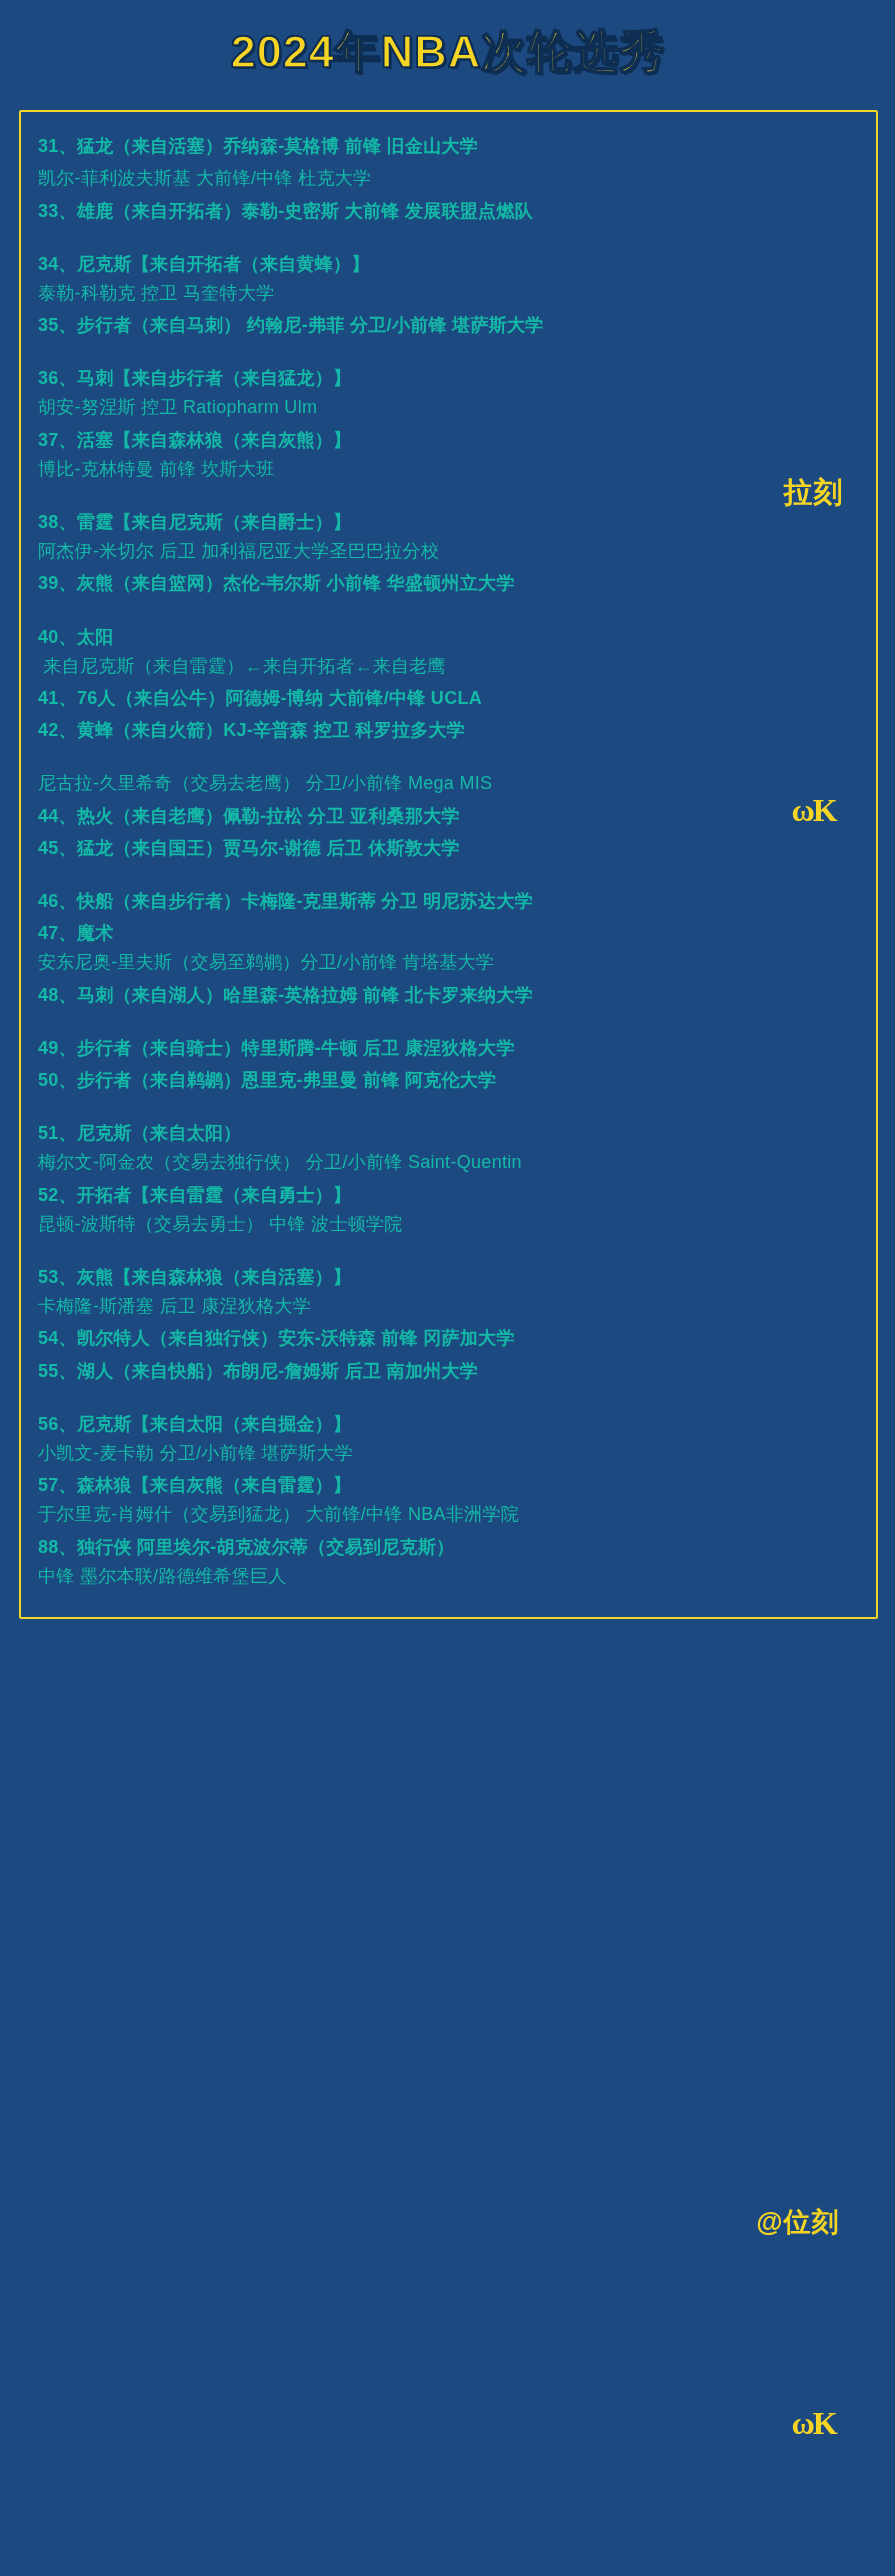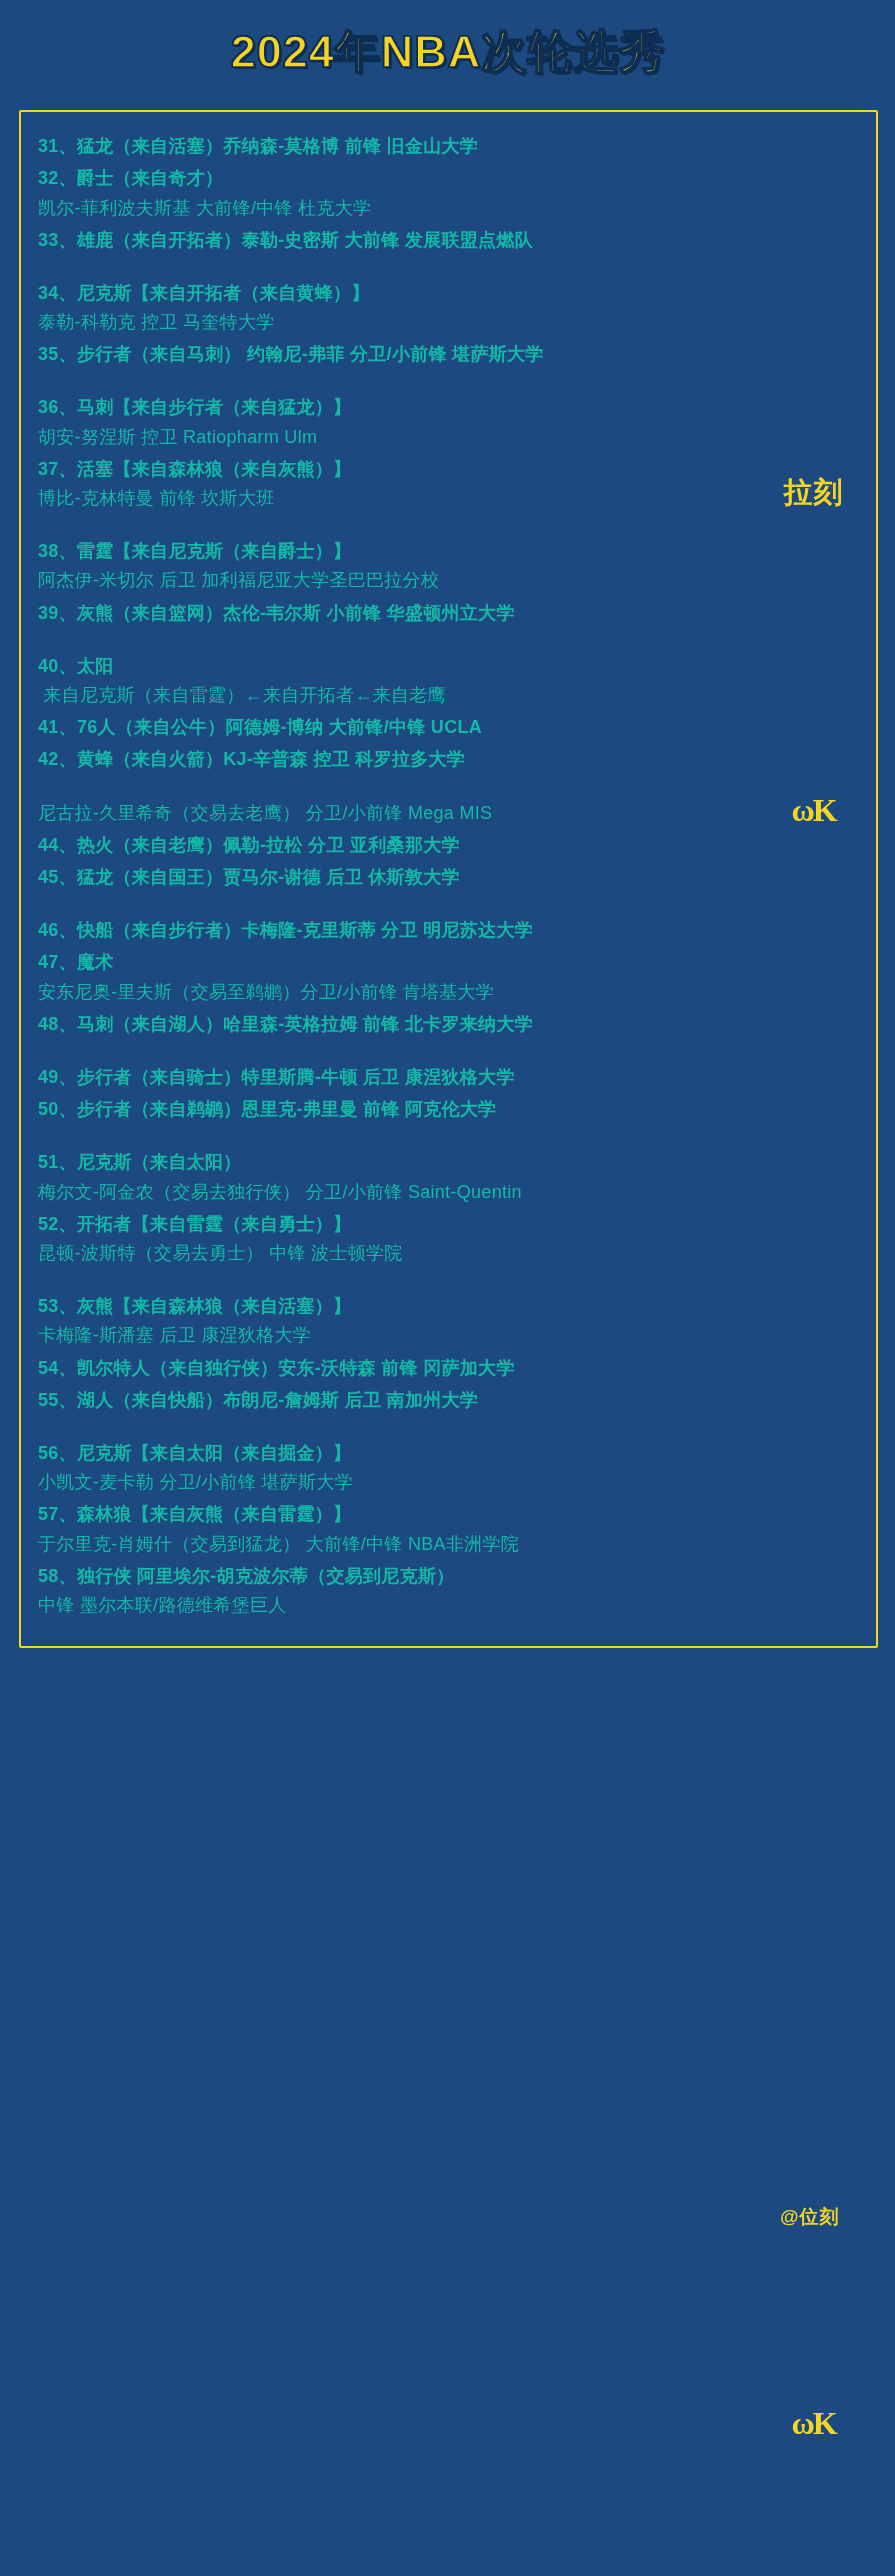--- a/index.html
+++ b/index.html
@@ -72,21 +72,21 @@
   }
   .wm-text-1 {
     right: 32px;
     top: 361px;
     font-size: 29px;
     letter-spacing: 1px;
   }
   .wm-text-2 {
     right: 36px;
     top: 2092px;
-    font-size: 19px;
+    font-size: 27px;
     letter-spacing: 1px;
   }
   .wm-logo {
     font-size: 32px;
     font-weight: bold;
     letter-spacing: -2.1px;
     font-family: "Liberation Serif", serif;
   }
   .wm-logo-1 {
     right: 40px;
@@ -106,21 +106,20 @@
     <div class="title">2024年NBA次轮选秀</div>
   </div>
 
   <div class="list-box">
 
     <div class="entry">
       <div class="line bold">31、猛龙（来自活塞）乔纳森-莫格博 前锋 旧金山大学</div>
     </div>
 
     <div class="entry">
-      <div class="line bold">32、爵士（来自奇才）</div>
       <div class="line">凯尔-菲利波夫斯基 大前锋/中锋 杜克大学</div>
     </div>
 
     <div class="entry">
       <div class="line bold">33、雄鹿（来自开拓者）泰勒-史密斯 大前锋 发展联盟点燃队</div>
     </div>
 
     <div class="entry gap">
       <div class="line bold">34、尼克斯【来自开拓者（来自黄蜂）】</div>
       <div class="line">泰勒-科勒克 控卫 马奎特大学</div>
@@ -222,21 +221,21 @@
       <div class="line bold">56、尼克斯【来自太阳（来自掘金）】</div>
       <div class="line">小凯文-麦卡勒 分卫/小前锋 堪萨斯大学</div>
     </div>
 
     <div class="entry">
       <div class="line bold">57、森林狼【来自灰熊（来自雷霆）】</div>
       <div class="line">于尔里克-肖姆什（交易到猛龙） 大前锋/中锋 NBA非洲学院</div>
     </div>
 
     <div class="entry">
-      <div class="line bold">58、独行侠 阿里埃尔-胡克波尔蒂（交易到尼克斯）</div>
+      <div class="line bold">88、独行侠 阿里埃尔-胡克波尔蒂（交易到尼克斯）</div>
       <div class="line">中锋 墨尔本联/路德维希堡巨人</div>
     </div>
 
     <div class="watermark wm-text-1">拉刻</div>
     <div class="watermark wm-logo wm-logo-1">ωK</div>
     <div class="watermark wm-text-2">@位刻</div>
     <div class="watermark wm-logo wm-logo-2">ωK</div>
 
   </div>
 </div>

